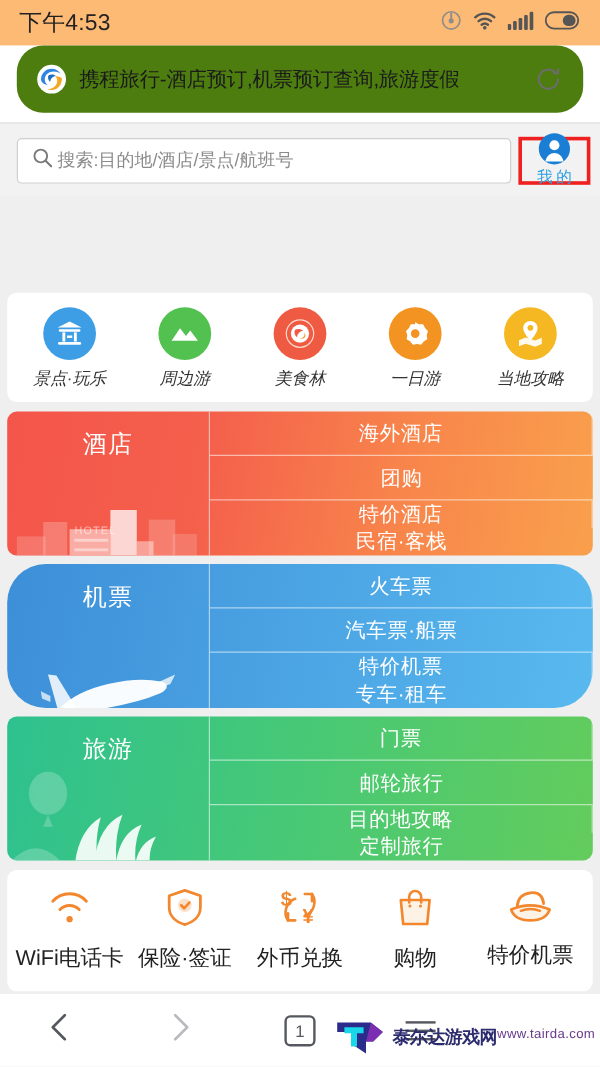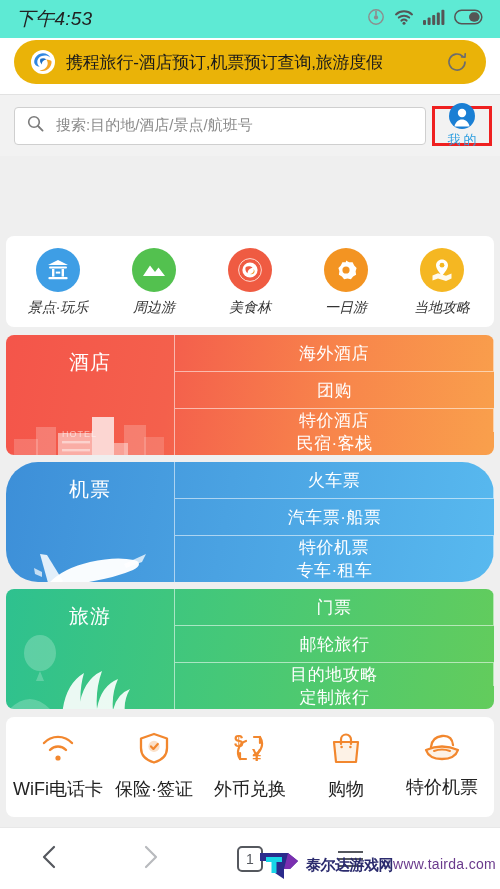--- a/index.html
+++ b/index.html
@@ -6,52 +6,51 @@
   html, body {
     width: 500px; height: 889px;
     font-family: "Liberation Sans", "DejaVu Sans", sans-serif;
     background: #efefef;
     overflow: hidden;
   }
   #app { position: relative; width: 500px; height: 889px; background: #efefef; display: flex; flex-direction: column; }
 
   
   .statusbar {
-    height: 38px; background: #5eead4; flex: 0 0 38px;
+    height: 38px; background: #fdba74; flex: 0 0 38px;
     display: flex; align-items: center; justify-content: space-between;
     padding: 0 16px;
-    font-style: italic;
   }
   .status-time { font-size: 19px; color: #222; letter-spacing: .2px; }
   .status-icons { display: flex; align-items: center; gap: 9px; }
   .ic { display: block; }
 
   
   .urlbar-wrap { flex: 0 0 56px; background: #ffffff; display: flex; align-items: center; padding: 0 14px 8px; }
   .urlbar {
-    flex: 1; height: 44px; background: #eab308; border-radius: 22px;
+    flex: 1; height: 56px; background: #4d7c0f; border-radius: 22px;
     display: flex; align-items: center; padding: 0 16px; gap: 10px; overflow: hidden;
   }
   .site-logo { width: 26px; height: 26px; flex: 0 0 26px; position: relative; }
   .url-title {
     flex: 1; font-size: 17px; color: #1b1b1b; white-space: nowrap; overflow: hidden;
     -webkit-mask-image: linear-gradient(to right, #000 88%, transparent 100%);
     mask-image: linear-gradient(to right, #000 88%, transparent 100%);
     letter-spacing: -0.2px;
   }
   .reload { flex: 0 0 26px; width: 26px; height: 26px; }
 
   
   .searchrow {
     flex: 0 0 62px; background: #f2f2f2; display: flex; align-items: center;
     padding: 0 8px 0 14px; gap: 6px; border-top: 1px solid #e2e2e2;
   }
   .searchbox {
     flex: 1; height: 38px; background: #fff; border: 1px solid #cfcfcf; border-radius: 4px;
-    display: flex; align-items: center; gap: 12px; padding: 0 12px;
+    display: flex; align-items: center; gap: 4px; padding: 0 12px;
   }
   .search-ph { font-size: 15px; color: #8b8b8b; white-space: nowrap; }
   .mine {
     width: 60px; flex: 0 0 60px; height: 40px; display: flex; flex-direction: column;
     align-items: center; justify-content: center; gap: 1px;
     border: 3px solid #ef2020; background: #f2f2f2;
   }
   .mine-av { width: 28px; height: 28px; }
   .mine-label { font-size: 13px; color: #2f9fe0; letter-spacing: 3px; padding-left:3px; }
 
@@ -107,21 +106,21 @@
     display: flex; align-items: center; justify-content: center;
     font-size: 14px; color: #55585e;
   }
   .menu-lines { display: flex; flex-direction: column; gap: 5px; }
   .menu-lines i { display:block; width: 25px; height: 2px; background: #55585e; }
   .watermark {
     position: absolute; right: 4px; bottom: 2px; display: flex; align-items: center; gap: 4px;
   }
   .wm-text { display:flex; flex-direction: row; line-height: 1.05; }
   .wm-cn { font-size: 15px; font-weight: bold; color: #2b2b6e; letter-spacing: -.5px; }
-  .wm-url { font-size: 14px; color: #6a3a8c; letter-spacing: .3px; }
+  .wm-url { font-size: 11px; color: #6a3a8c; letter-spacing: .3px; }
 </style>
 </head>
 <body>
 
 <div id="app">
 
   <div class="statusbar">
     <div class="status-time">下午4:53</div>
     <div class="status-icons">
       <span class="ic">

